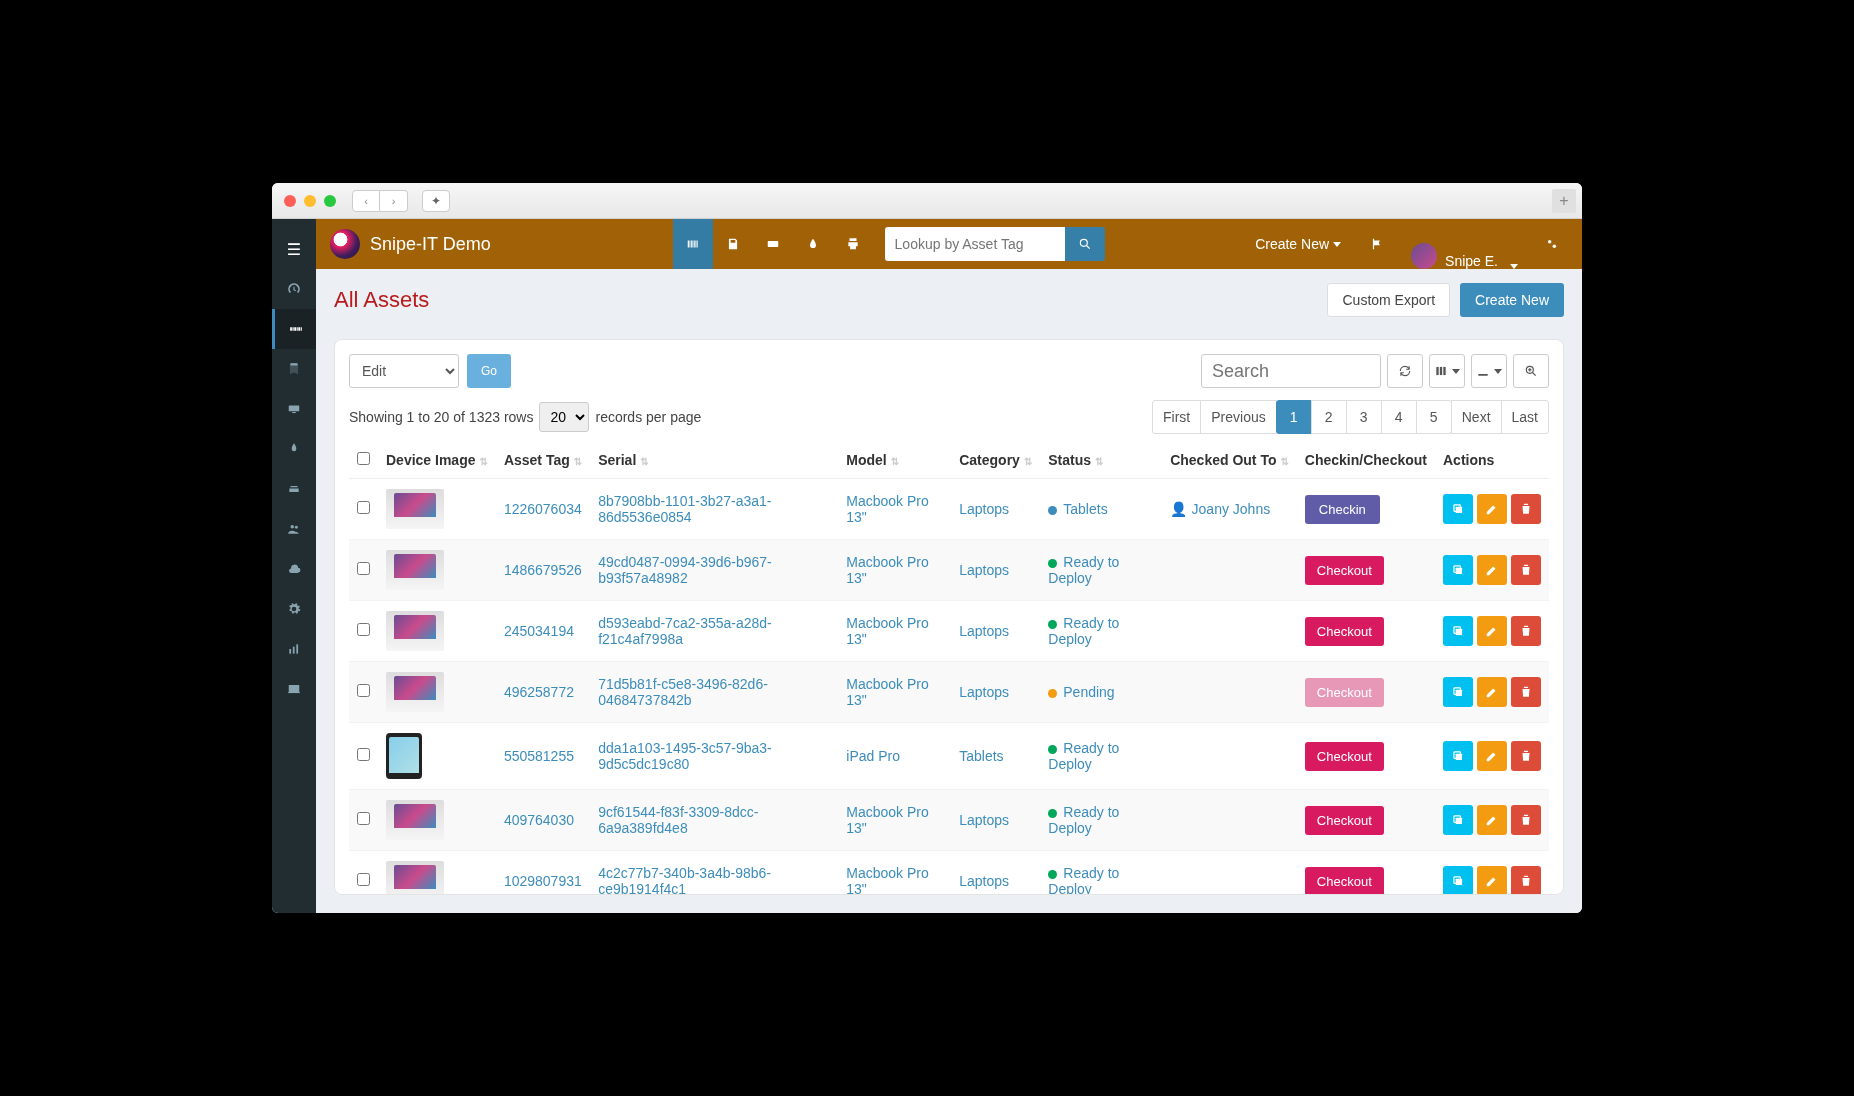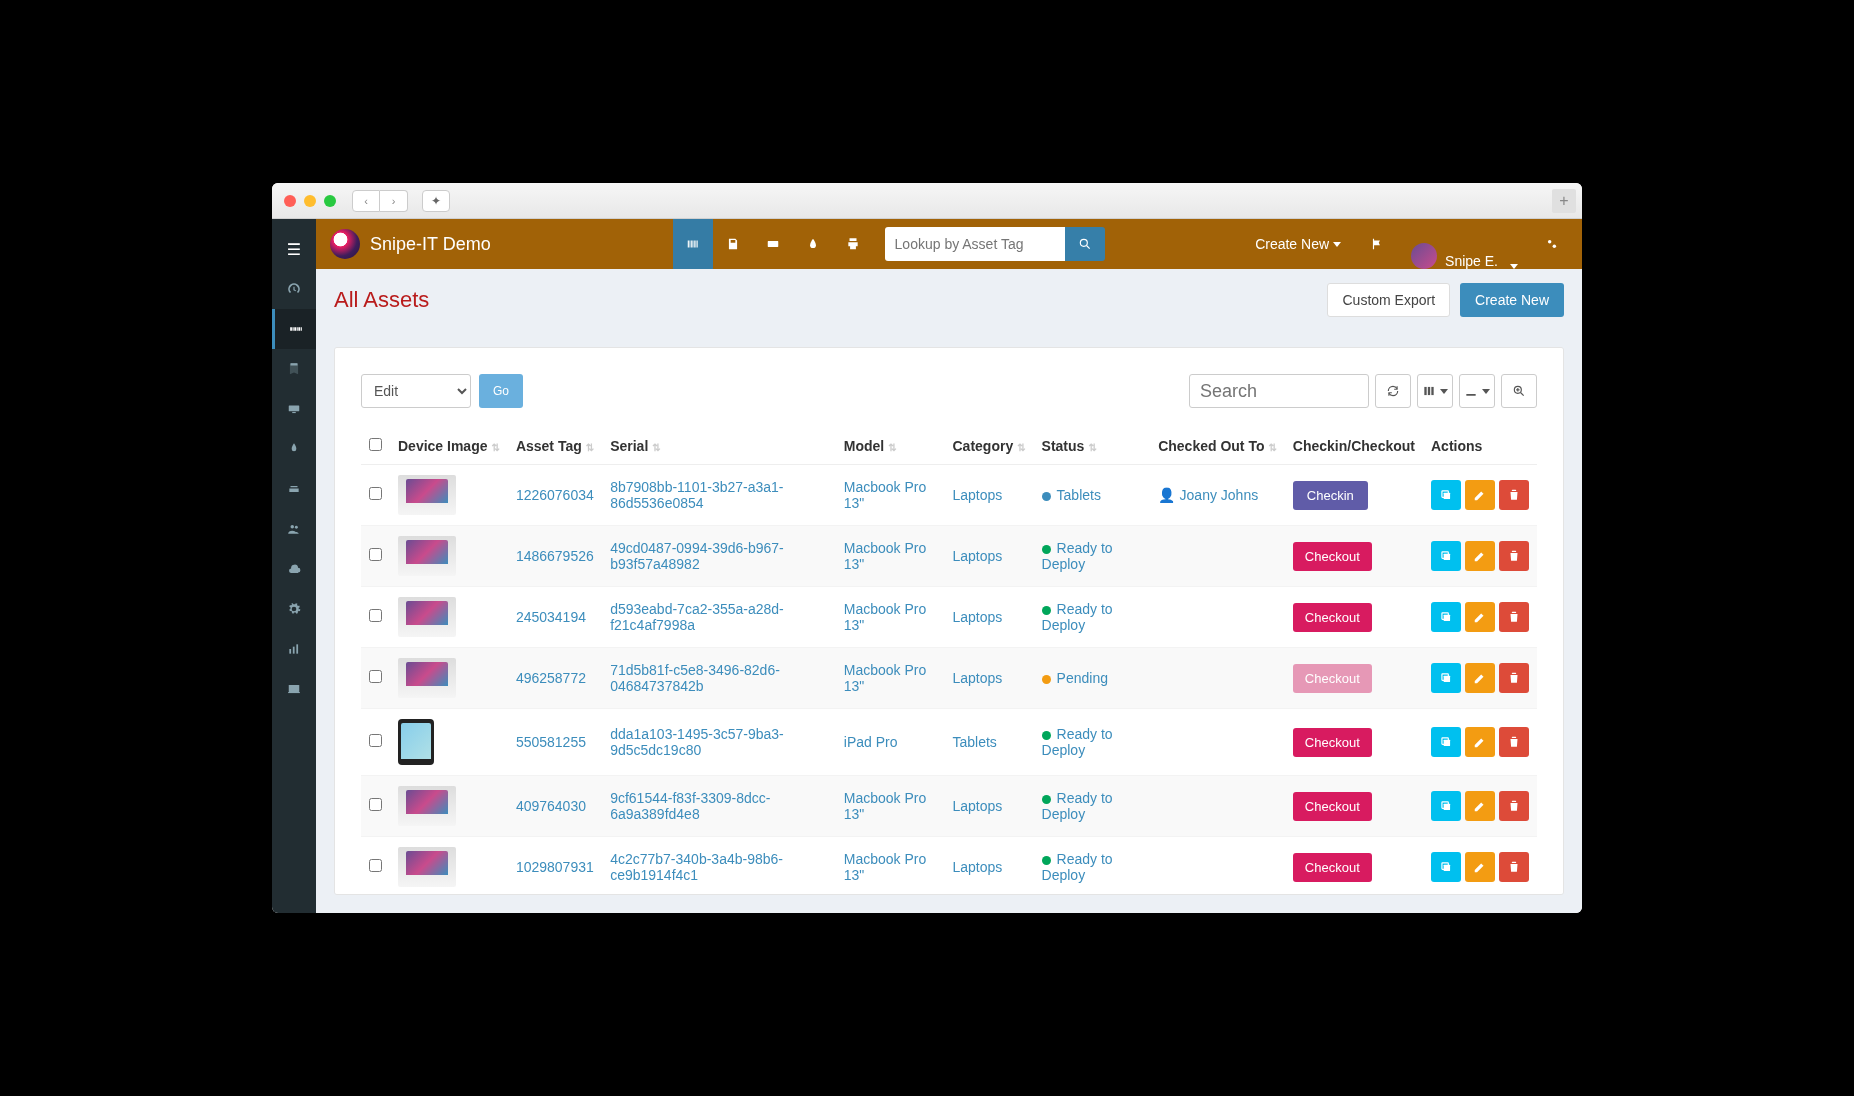--- a/index.html
+++ b/index.html
@@ -35,21 +35,21 @@
 .top-right { display: flex; align-items: center; gap: 4px; margin-left: auto; padding-right: 10px; }
 .create-new { padding: 0 12px; height: 50px; display: flex; align-items: center; color: #fff; cursor: pointer; font-size: 14px; }
 .top-user { display: flex; align-items: flex-end; gap: 8px; padding: 0 10px; height: 50px; cursor: pointer; font-size: 14px; }
 .avatar { width: 26px; height: 26px; border-radius: 50%; background: linear-gradient(135deg,#6a4c93,#c94b8c); }
 .page-header { padding: 14px 18px; display: flex; align-items: center; justify-content: space-between; }
 .page-title { font-size: 22px; font-weight: 400; color: #b91c1c; }
 .header-btns { display: flex; gap: 10px; }
 .btn { padding: 8px 14px; border-radius: 3px; font-size: 14px; cursor: pointer; border: 1px solid transparent; }
 .btn-default { background: #fff; border-color: #ddd; color: #444; }
 .btn-primary { background: #3c8dbc; color: #fff; }
-.content { margin: 16px 18px 18px; background: #fff; border: 1px solid #e4e4e4; border-radius: 3px; padding: 26px; overflow: auto; flex: 1; }
+.content { margin: 8px 18px 18px; background: #fff; border: 1px solid #e4e4e4; border-radius: 8px; padding: 14px; overflow: auto; flex: 1; }
 .toolbar-row { display: flex; align-items: center; justify-content: space-between; margin-bottom: 12px; }
 .tb-left { display: flex; gap: 8px; }
 .select-edit { width: 110px; height: 34px; border: 1px solid #ccc; background: #fff; padding: 0 8px; font-size: 14px; border-radius: 3px; color: #555; }
 .btn-go { background: #6ab0de; color: #fff; border: none; height: 34px; padding: 0 14px; border-radius: 3px; font-size: 12px; cursor: pointer; }
 .tb-right { display: flex; gap: 6px; }
 .tb-search { width: 180px; height: 34px; border: 1px solid #ccc; padding: 0 10px; font-size: 18px; border-radius: 3px; }
 .tb-btn { width: 36px; height: 34px; border: 1px solid #ccc; background: #fff; border-radius: 3px; display: flex; align-items: center; justify-content: center; cursor: pointer; color: #555; }
 .meta-row { display: flex; align-items: center; justify-content: space-between; margin-bottom: 8px; font-size: 14px; color: #444; }
 .meta-left { display: flex; align-items: center; gap: 6px; }
 .per-page { height: 30px; border: 1px solid #ccc; padding: 0 6px; border-radius: 3px; font-size: 14px; }
@@ -288,20 +288,32 @@
                   <circle cx="10" cy="10" r="6"></circle>
                   <line x1="15" y1="15" x2="20" y2="20"></line>
                   <line x1="7" y1="10" x2="13" y2="10"></line>
                   <line x1="10" y1="7" x2="10" y2="13"></line>
                 </svg>
               </div>
           </div>
         </div>
 
         <div class="meta-row">
+          <div class="meta-left">
+            <span>Showing 1 to 20 of 1323 rows</span>
+            <select class="per-page"><option>20</option></select>
+            <span>records per page</span>
+          </div>
+          <div class="pagination">
+            <div class="page-btn">First</div>
+            <div class="page-btn">Previous</div>
+            <div id="page-nums" style="display: contents;"><div class="page-btn active">1</div><div class="page-btn">2</div><div class="page-btn">3</div><div class="page-btn">4</div><div class="page-btn">5</div></div>
+            <div class="page-btn">Next</div>
+            <div class="page-btn">Last</div>
+          </div>
         </div>
 
         <table>
           <thead>
             <tr>
               <th><input type="checkbox" style=""></th>
               <th><span>Device Image</span><span class="sort">⇅</span></th>
               <th><span>Asset Tag</span><span class="sort">⇅</span></th>
               <th><span>Serial</span><span class="sort">⇅</span></th>
               <th><span>Model</span><span class="sort">⇅</span></th>

